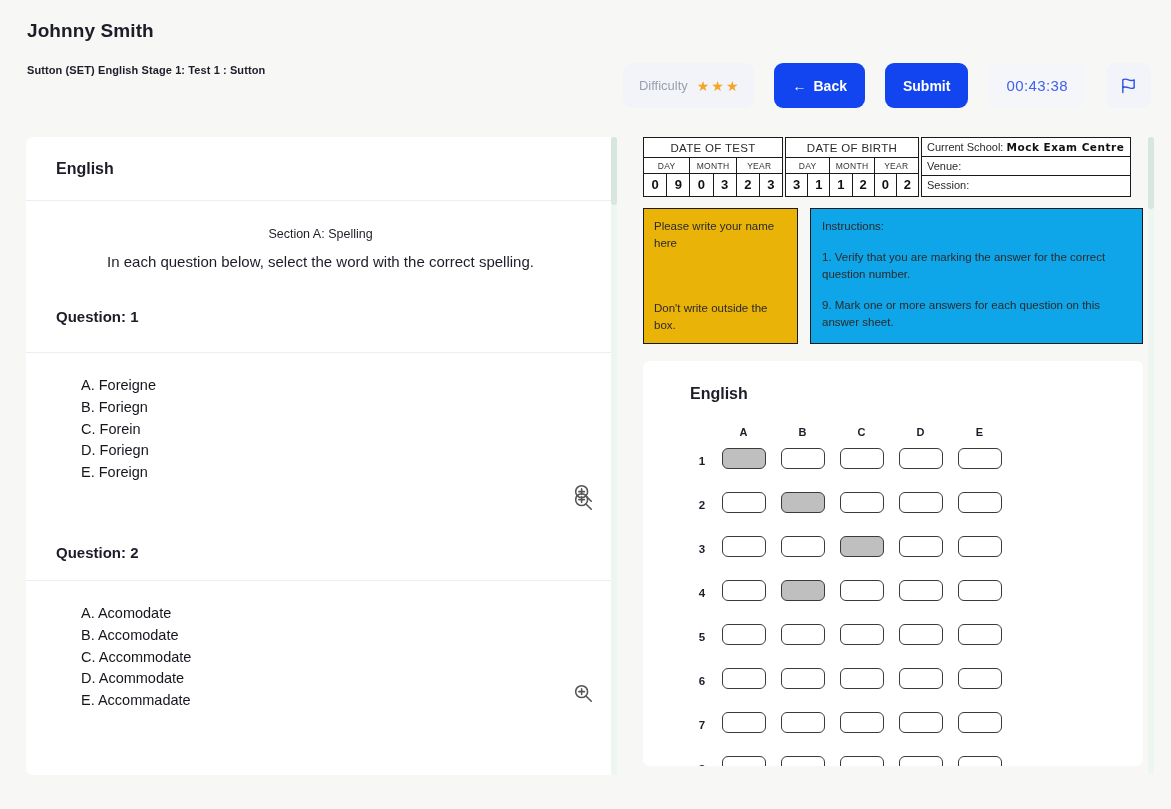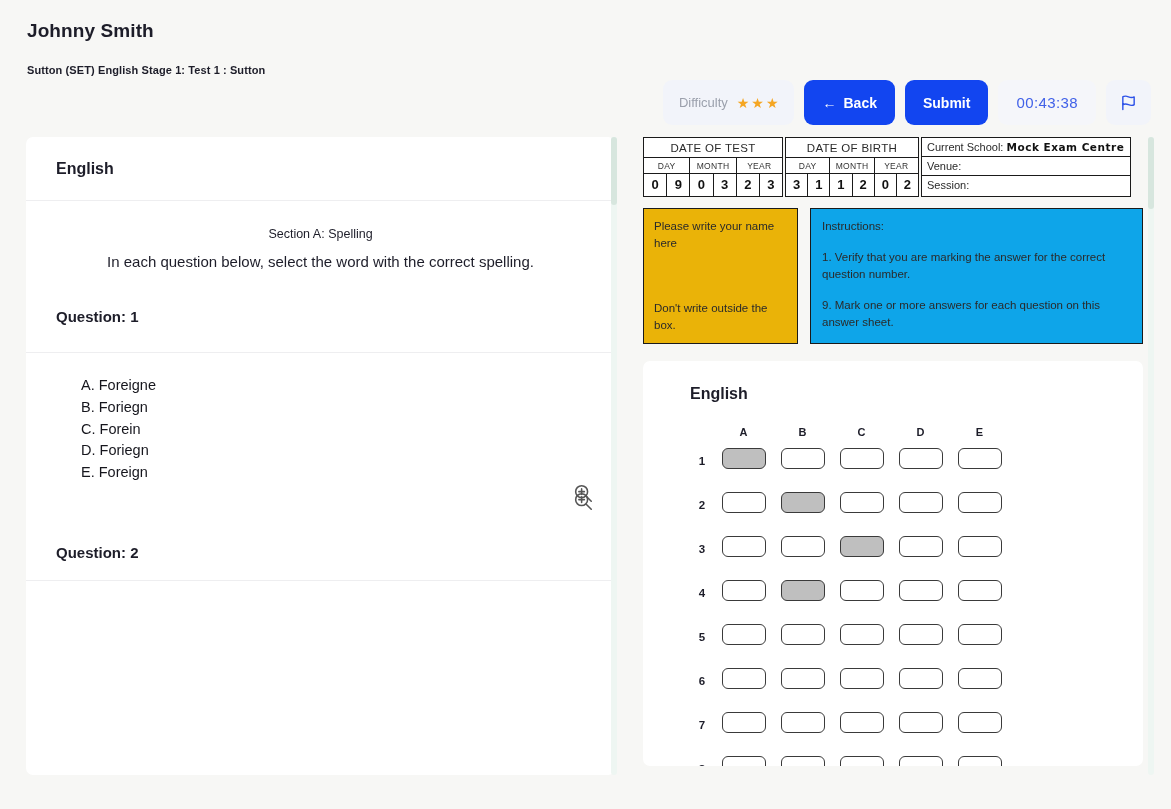--- a/index.html
+++ b/index.html
@@ -17,22 +17,22 @@
     font-size: 19px; font-weight: bold; color: #1d1d29;
     letter-spacing: .1px;
   }
   .hdr-test {
     position: absolute; left: 27px; top: 64px;
     font-size: 11px; font-weight: bold; color: #1d1d29;
     letter-spacing: .1px;
   }
 
   .hdr-tools {
-    position: absolute; right: 20px; top: 80px;
-    display: flex; align-items: center; gap: 10px;
+    position: absolute; right: 20px; top: 63px;
+    display: flex; align-items: center; gap: 20px;
   }
   .pill-difficulty {
     display: flex; align-items: center; gap: 9px;
     background: #f2f4fa; border-radius: 9px;
     padding: 11px 16px; height: 45px;
   }
   .pill-difficulty .lbl { font-size: 13px; color: #9ba0ac; }
   .stars { display: flex; gap: 2px; }
   .star { color: #f5a623; font-size: 14px; line-height: 1; }
 
@@ -256,20 +256,37 @@
     <div class="mag-btn" style="top:137px;">
       <svg width="22" height="22" viewBox="0 0 24 24" fill="none" stroke="#555" stroke-width="1.7" stroke-linecap="round">
         <circle cx="10.5" cy="10.5" r="6.5"></circle>
         <line x1="15.5" y1="15.5" x2="21" y2="21"></line>
         <line x1="10.5" y1="7.5" x2="10.5" y2="13.5"></line>
         <line x1="7.5" y1="10.5" x2="13.5" y2="10.5"></line>
       </svg>
     </div>
   </div>
 
+  <div class="q-card" style="height:200px; border-bottom:none;">
+    <div class="opts">
+      <div class="opt">A. Acomodate</div>
+      <div class="opt">B. Accomodate</div>
+      <div class="opt">C. Accommodate</div>
+      <div class="opt">D. Acommodate</div>
+      <div class="opt">E. Accommadate</div>
+    </div>
+    <div class="mag-btn" style="top:101px;">
+      <svg width="22" height="22" viewBox="0 0 24 24" fill="none" stroke="#555" stroke-width="1.7" stroke-linecap="round">
+        <circle cx="10.5" cy="10.5" r="6.5"></circle>
+        <line x1="15.5" y1="15.5" x2="21" y2="21"></line>
+        <line x1="10.5" y1="7.5" x2="10.5" y2="13.5"></line>
+        <line x1="7.5" y1="10.5" x2="13.5" y2="10.5"></line>
+      </svg>
+    </div>
+  </div>
 </div>
 
 <div class="lp-scroll">
   <div class="lp-scroll-thumb"></div>
 </div>
 
 <div class="right-wrap">
 
   <div class="sheet-row1">
 

